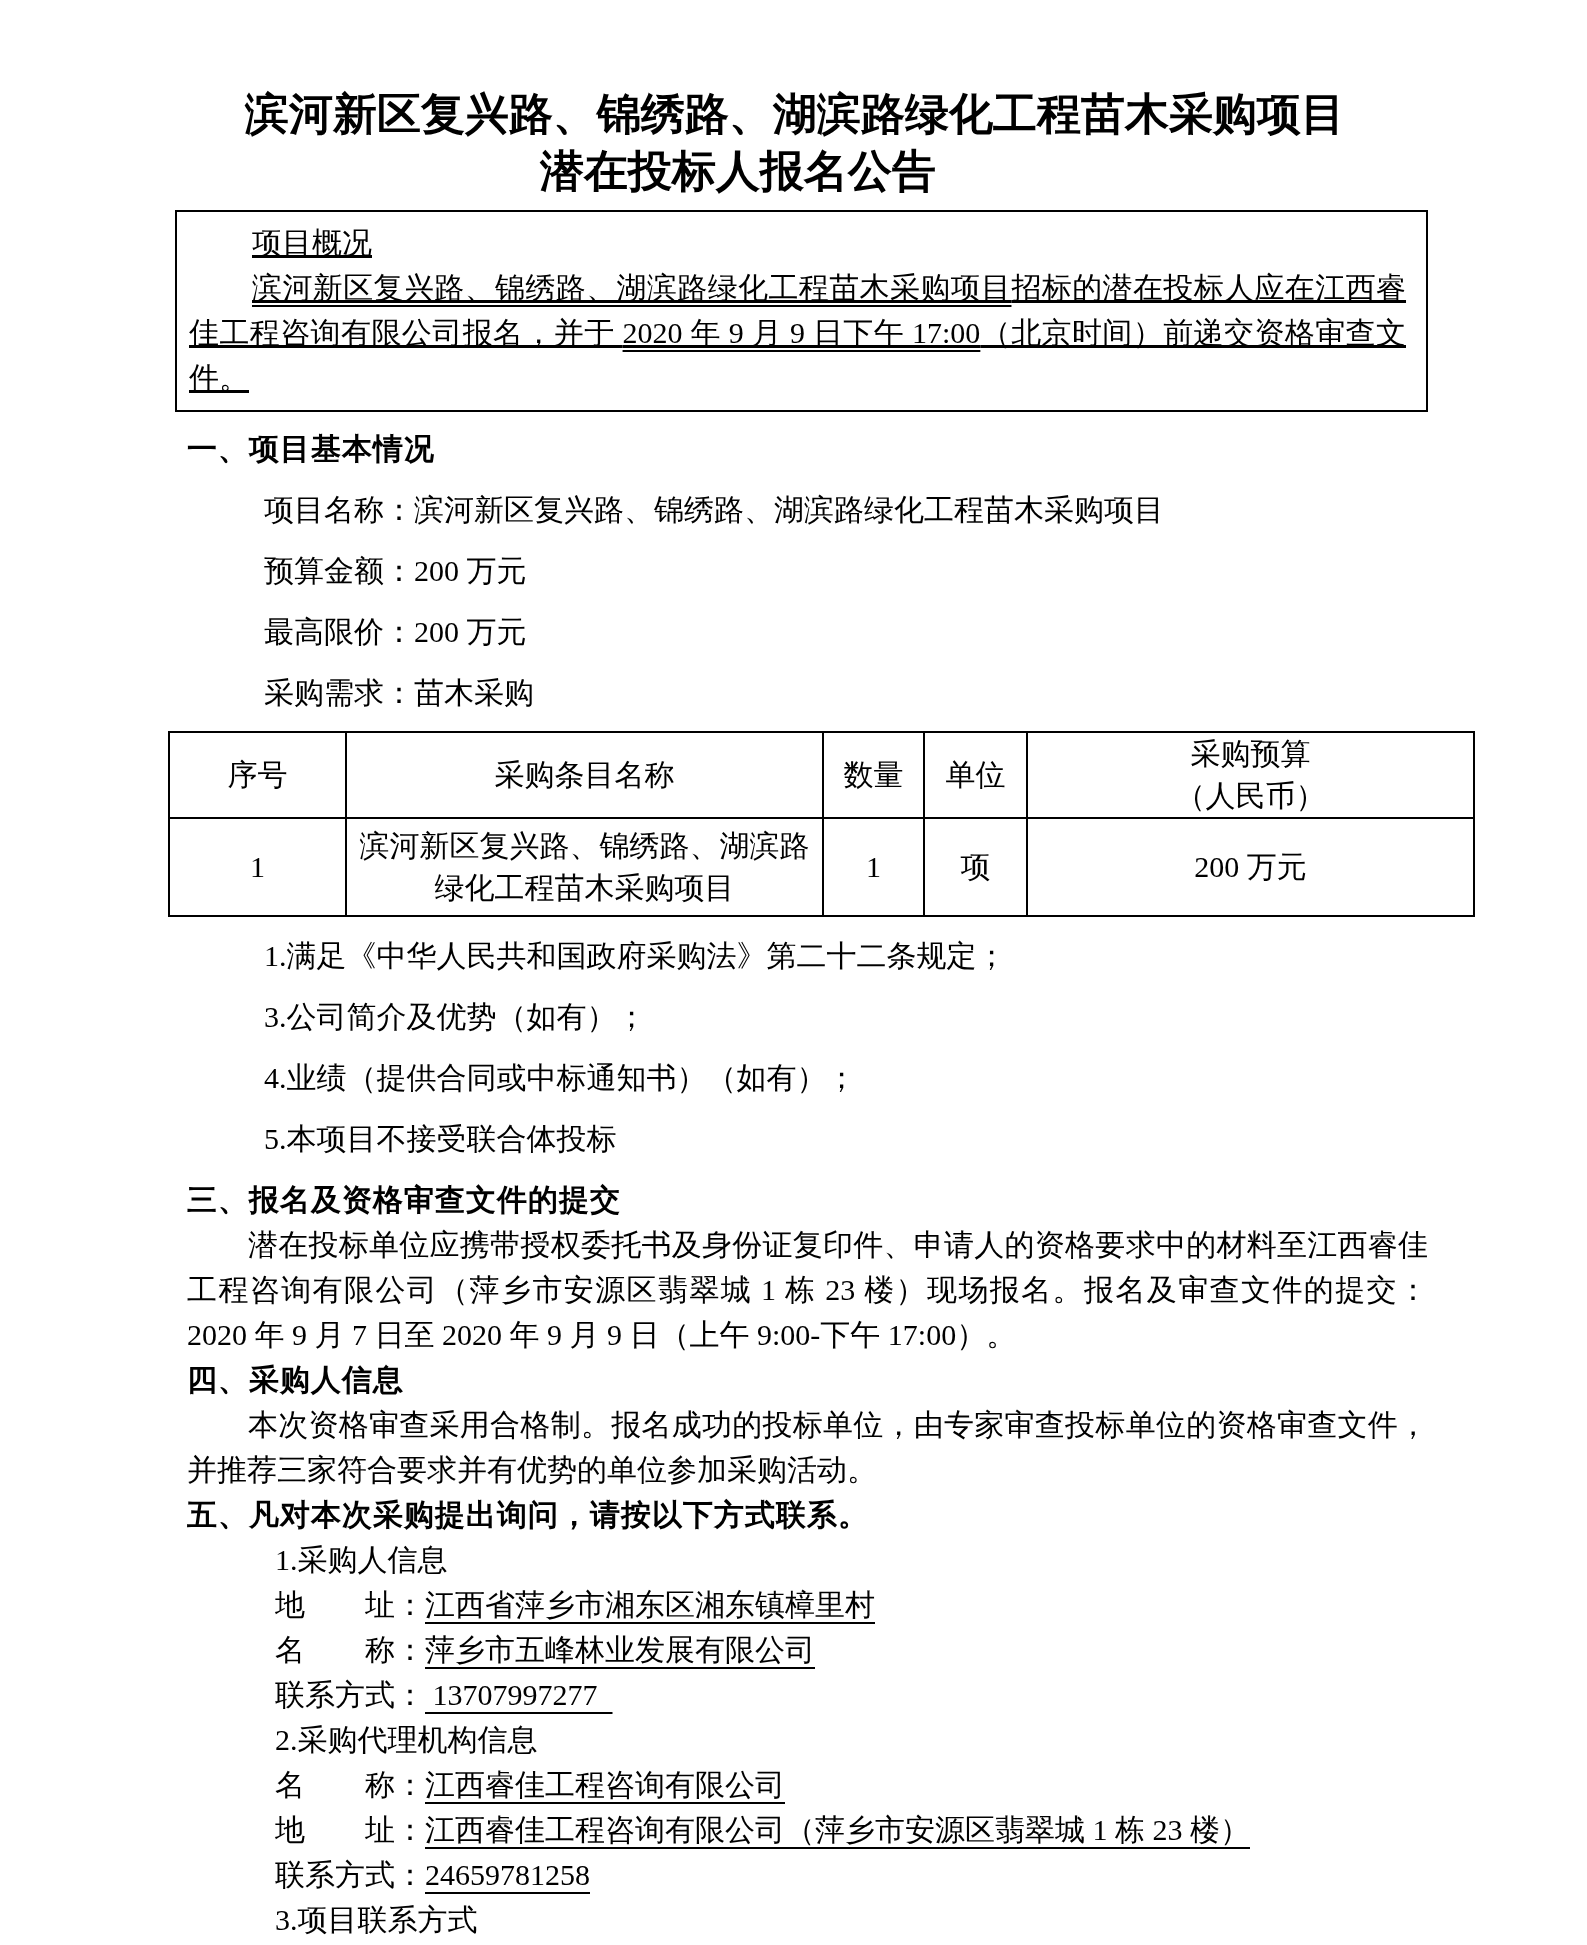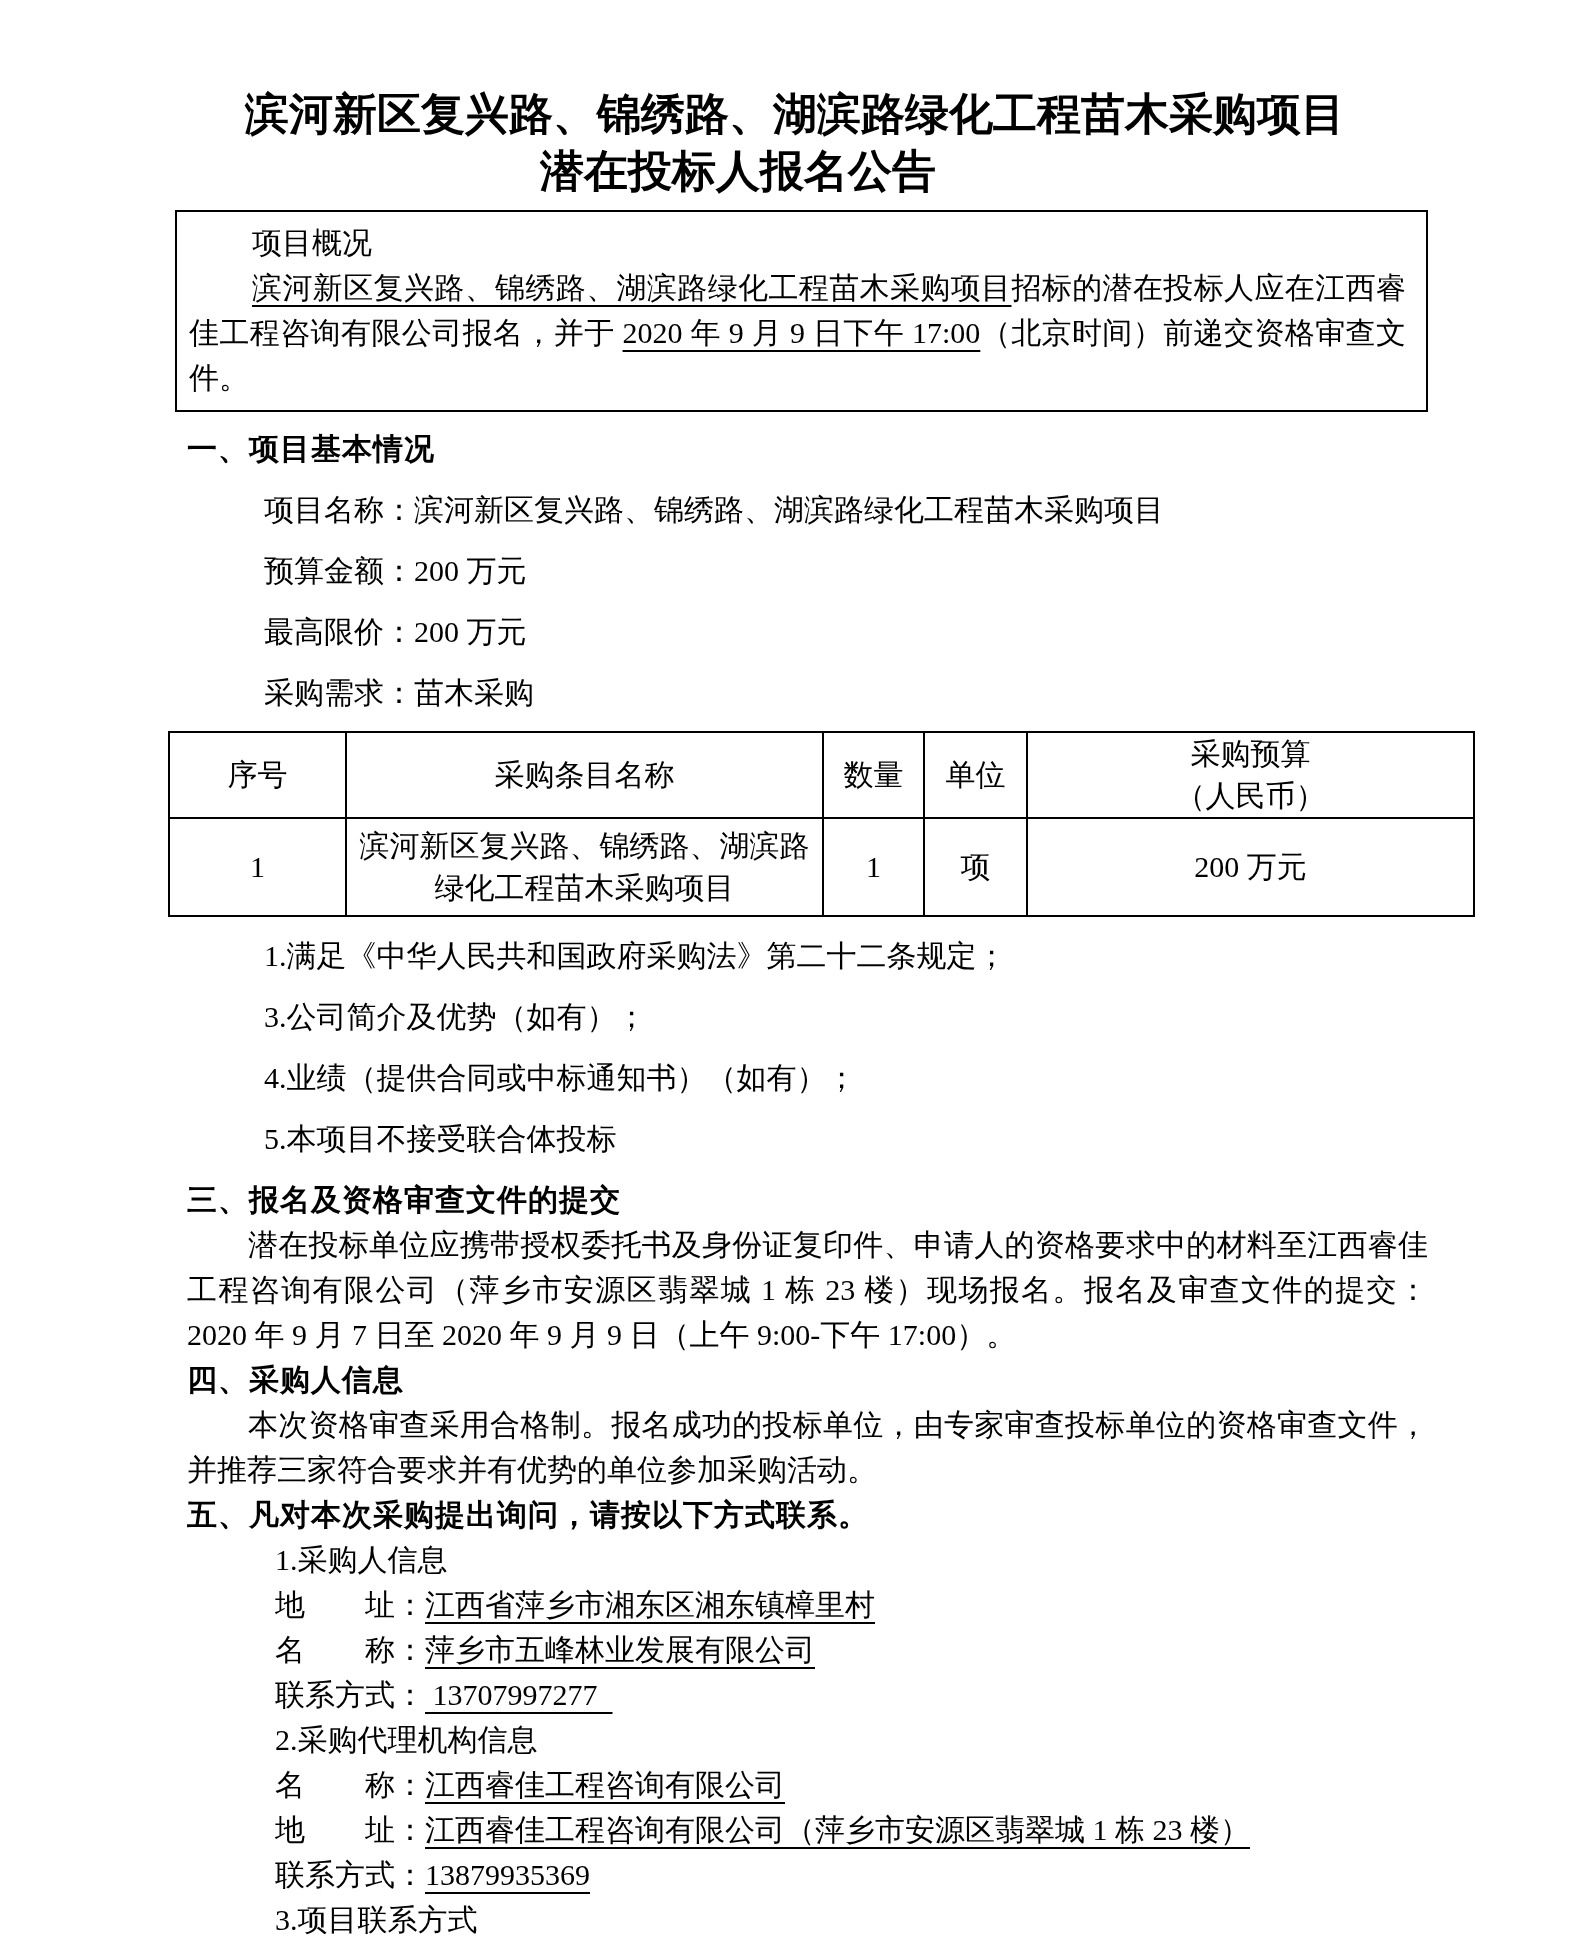--- a/index.html
+++ b/index.html
@@ -7,21 +7,21 @@
     width:1587px;height:1945px;background:#ffffff;color:#000000;
     font-family:"Liberation Serif","DejaVu Serif",serif;
     font-size:30px;line-height:45px;position:relative;overflow:hidden;
   }
   .page{position:absolute;left:187px;top:86px;width:1241px;}
 
   .title{margin:0 0 10px -25px;font-weight:bold;font-size:44px;line-height:57px;text-align:center;}
   .tline{display:block;}
   .tline2{position:relative;left:-57px;}
 
-  .obox{box-sizing:border-box;margin:0 0 14px -12px;width:1253px;border:2px solid #000;padding:8px 20px 10px 12px;}
+  .obox{box-sizing:border-box;margin:0 0 14px -12px;width:1253px;border:2px solid #000;padding:8px 20px 10px 12px;text-decoration:underline;}
   .obox p{margin:0;text-indent:63px;text-align:justify;}
 
   .h{font-family:"Liberation Sans","DejaVu Sans",sans-serif;font-weight:bold;margin:0;letter-spacing:1px;}
   .h.gap{margin-top:6px;}
   .ind2{margin:16px;padding-left:61px;}
   .para{margin:0;text-indent:61px;text-align:justify;}
 
   table.ptable{border-collapse:collapse;table-layout:fixed;width:1305px;margin:16px 0 12px -19px;border-radius:24px;}
   .ptable th,.ptable td{border:2px solid #000;font-weight:normal;text-align:center;vertical-align:middle;padding:0 8px;}
   .ptable th{height:82px;white-space:pre-line;line-height:42px;}
@@ -102,19 +102,19 @@
     <p class="h" style="padding-left:0;">五、凡对本次采购提出询问，请按以下方式联系。</p>
 
     <p>1.采购人信息</p>
     <p><span>地　　址：</span><span class="u">江西省萍乡市湘东区湘东镇樟里村</span></p>
     <p><span>名　　称：</span><span class="u">萍乡市五峰林业发展有限公司</span></p>
     <p><span>联系方式：</span><span class="u pre"> 13707997277  </span></p>
 
     <p>2.采购代理机构信息</p>
     <p><span>名　　称：</span><span class="u">江西睿佳工程咨询有限公司</span></p>
     <p><span>地　　址：</span><span class="u">江西睿佳工程咨询有限公司（萍乡市安源区翡翠城 1 栋 23 楼）</span></p>
-    <p><span>联系方式：</span><span class="u">13879935369</span></p>
+    <p><span>联系方式：</span><span class="u">24659781258</span></p>
 
     <p>3.项目联系方式</p>
     <p><span>项目联系人：</span><span class="u">王强</span></p>
   </div>
 
 </div>
 
 </body></html>

